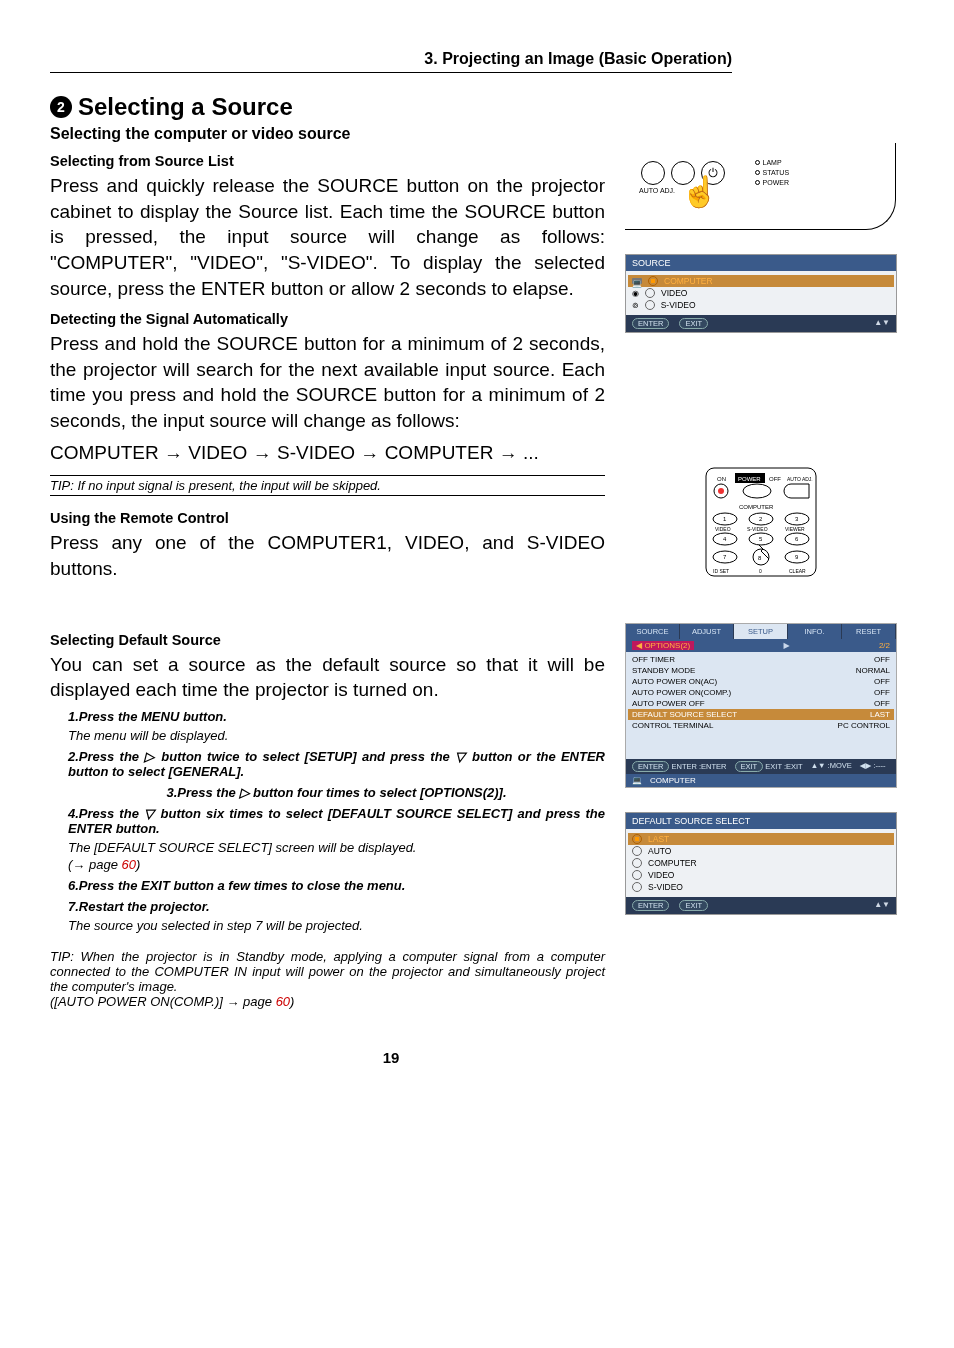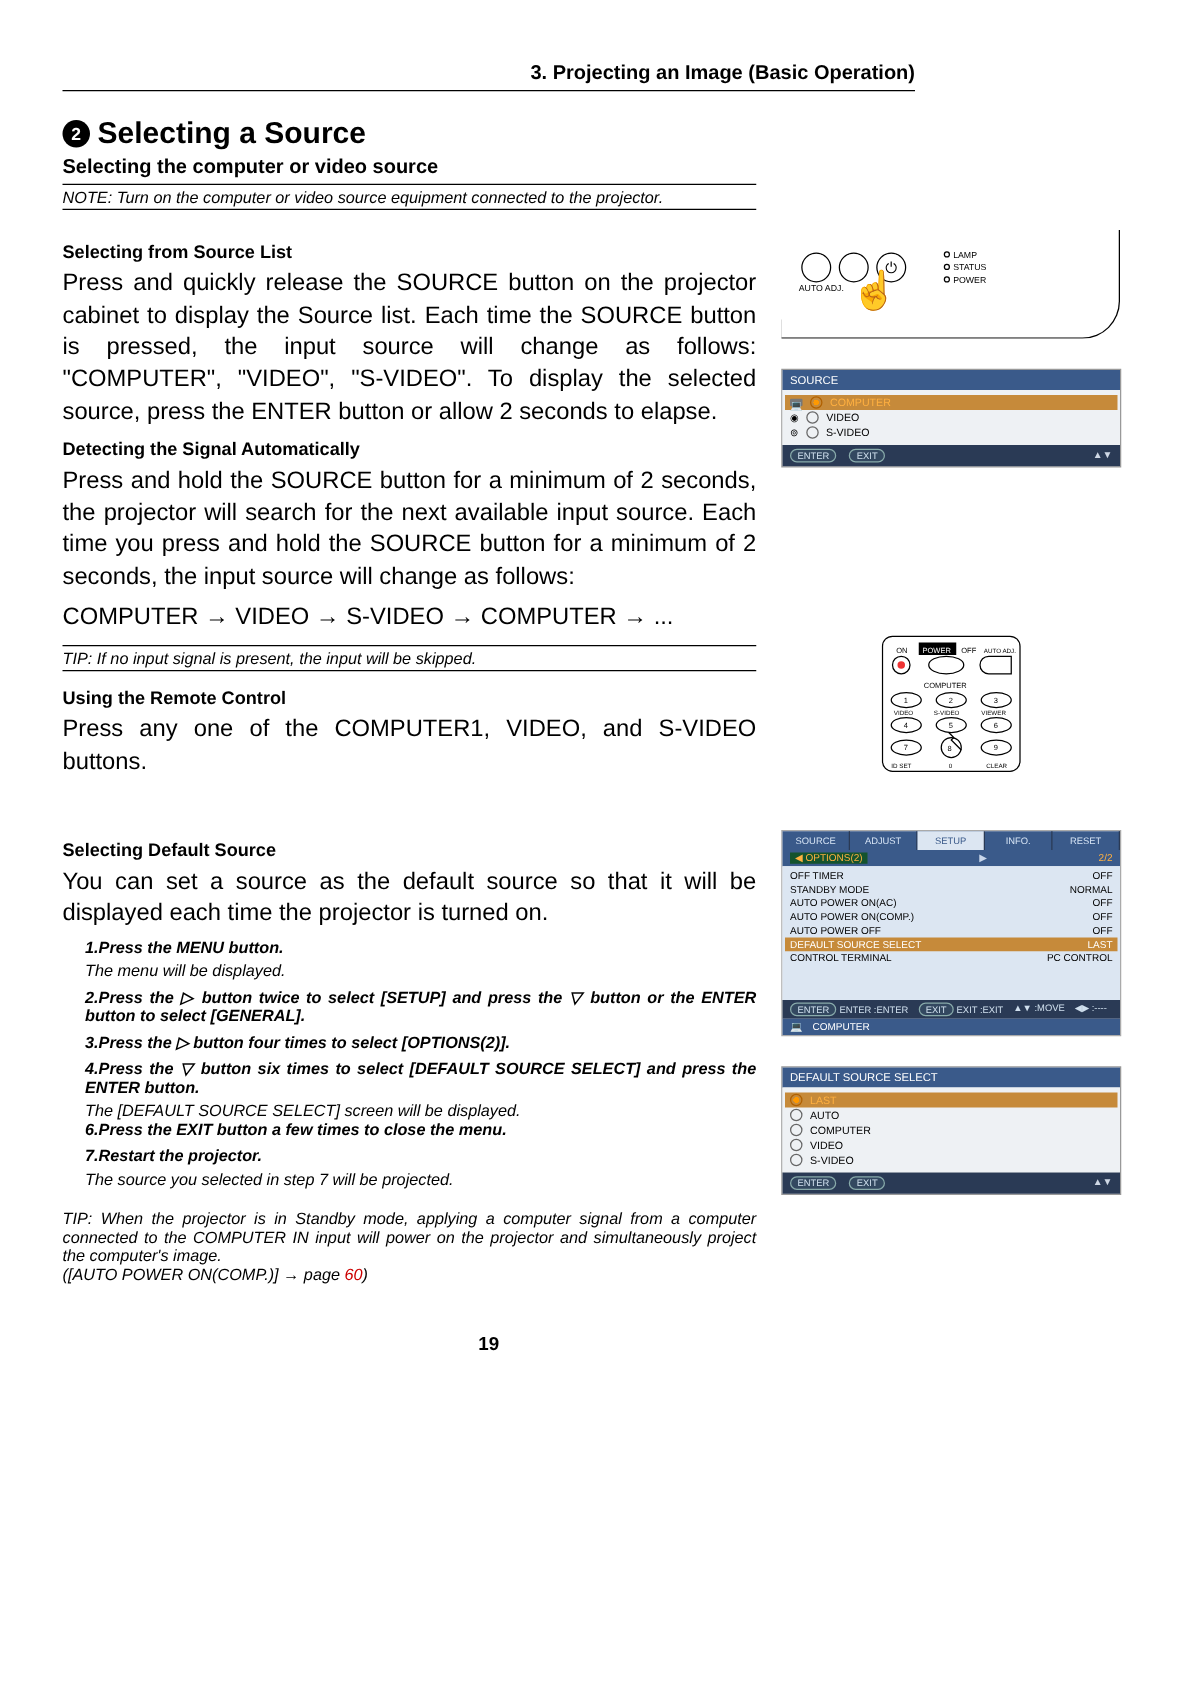--- a/index.html
+++ b/index.html
@@ -208,21 +208,21 @@
     font-size: 7.5px;
   }
   .big-osd .tabs span.on { background: #dce6f2; color: #3a5a8a; }
   .big-osd .subtabs {
     background: #3a5a8a;
     color: #c9d7eb;
     padding: 2px 6px;
     display: flex;
     justify-content: space-between;
   }
-  .big-osd .subtabs .curr { background: #14532d; color: #ffb040; padding: 0 4px; }
+  .big-osd .subtabs .curr { background: #be185d; color: #ffb040; padding: 0 4px; }
   .big-osd .list {
     background: #dce6f2;
     padding: 2px 6px 10px 6px;
   }
   .big-osd .list .row { display: flex; justify-content: space-between; padding: 1px 0; align-items: center; }
   .big-osd .list .row.hl { background: #c68a3a; color: #fff; padding: 1px 4px; margin: 0 -4px; }
   .big-osd .footer1 {
     background: #2a3a55; color: #d0e0ee; padding: 2px 6px; font-size: 7.5px;
     display: flex; gap: 8px;
   }
@@ -244,21 +244,20 @@
 
 
 <div class="chapter-title">3. Projecting an Image (Basic Operation)</div>
 
 
 <h1 class="section">
   <span class="circle-num">2</span>
   <span>Selecting a Source</span>
 </h1>
 <h2 class="sub">Selecting the computer or video source</h2>
-<div class="note-line">NOTE: Turn on the computer or video source equipment connected to the projector.</div>
 
 <div class="columns">
 
   <div class="left">
     <div class="body-heading">Selecting from Source List</div>
     <p class="body-text">Press and quickly release the SOURCE button on the projector cabinet to display the Source list. Each time the SOURCE button is pressed, the input source will change as follows: "COMPUTER",  "VIDEO", "S-VIDEO". To display the selected source, press the ENTER button or allow 2 seconds to elapse.</p>
 
     <div class="body-heading">Detecting the Signal Automatically</div>
     <p class="body-text">Press and hold the SOURCE button for a minimum of 2 seconds, the projector will search for the next available input source. Each time you press and hold the SOURCE button for a minimum of 2 seconds, the input source will change as follows:</p>
     <p class="body-text arrow">COMPUTER → VIDEO → S-VIDEO → COMPUTER → ...</p>
@@ -273,26 +272,29 @@
     <p class="body-text">You can set a source as the default source so that it will be displayed each time the projector is turned on.</p>
 
     <div class="steps">
       <div>
         <span class="step-b"><span class="stepnum">1.</span><span>Press the MENU button.</span></span>
         <div class="step-i" style="padding-left:0px; margin:4px 0 6px 0;">The menu will be displayed.</div>
       </div>
       <div style="text-align:justify; margin-bottom:6px;">
         <span class="step-b"><span class="stepnum">2.</span><span>Press the ▷ button twice to select [SETUP] and press the ▽ button or the ENTER button to select [GENERAL].</span></span>
       </div>
-      <div style="margin-bottom:6px;">
+      <div style="margin-bottom:6px;text-align:center;">
         <span class="step-b"><span class="stepnum">3.</span><span>Press the ▷ button four times to select [OPTIONS(2)].</span></span>
       </div>
       <div style="text-align:justify;">
         <span class="step-b"><span class="stepnum">4.</span><span>Press the ▽ button six times to select [DEFAULT SOURCE SELECT] and press the ENTER button.</span></span>
         <div class="step-i" style="margin:4px 0 0 0;">The [DEFAULT SOURCE SELECT] screen will be displayed.</div>
+        <div class="step-i" style="margin:2px 0 6px 0;">
+          <span>(→ page </span><span class="page-ref">60</span><span>)</span>
+        </div>
       </div>
       <div style="margin-bottom:6px;">
         <span class="step-b"><span class="stepnum">6.</span><span>Press the EXIT button a few times to close the menu.</span></span>
       </div>
       <div>
         <span class="step-b"><span class="stepnum">7.</span><span>Restart the projector.</span></span>
         <div class="step-i" style="margin:4px 0 6px 0;">The source you selected in step 7 will be projected.</div>
       </div>
     </div>
 

